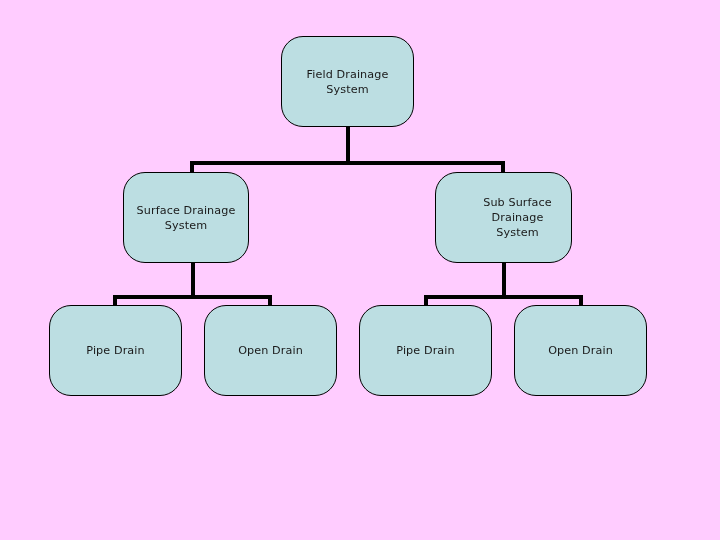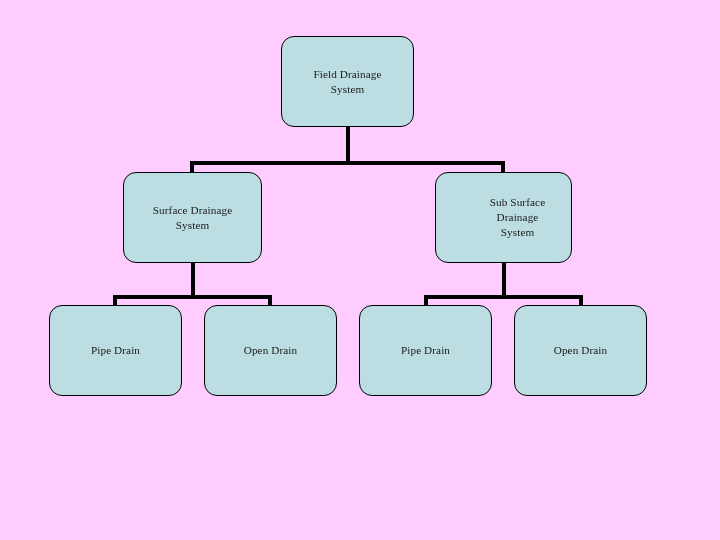--- a/index.html
+++ b/index.html
@@ -25,38 +25,37 @@
     top: 0;
     width: 720px;
     height: 540px;
     pointer-events: none;
   }
   .node {
     position: absolute;
     box-sizing: border-box;
     background: #bcdee2;
     border: 1.6px solid #000000;
-    border-radius: 13px;
+    border-radius: 22px;
     display: flex;
     align-items: center;
     justify-content: center;
     text-align: center;
     z-index: 2;
-    font-family: Liberation Serif, serif;
   }
   .node-label {
     color: #1a1a1a;
     font-size: 11.2px;
     line-height: 15px;
     letter-spacing: 0.1px;
     padding: 0 6px;
     white-space: pre-line;
   }
   .node.root        { left: 281px; top: 36px;  width: 133px; height: 91px; }
-  .node.lvl2-left   { left: 123px; top: 172px; width: 139px; height: 91px; }
+  .node.lvl2-left   { left: 123px; top: 172px; width: 126px; height: 91px; }
   .node.lvl2-right  { left: 435px; top: 172px; width: 137px; height: 91px; padding-left: 28px; }
   .node.lvl3-a      { left: 49px;  top: 305px; width: 133px; height: 91px; }
   .node.lvl3-b      { left: 204px; top: 305px; width: 133px; height: 91px; }
   .node.lvl3-c      { left: 359px; top: 305px; width: 133px; height: 91px; }
   .node.lvl3-d      { left: 514px; top: 305px; width: 133px; height: 91px; }
 </style>
 </head>
 <body>
 
 <div id="canvas">

